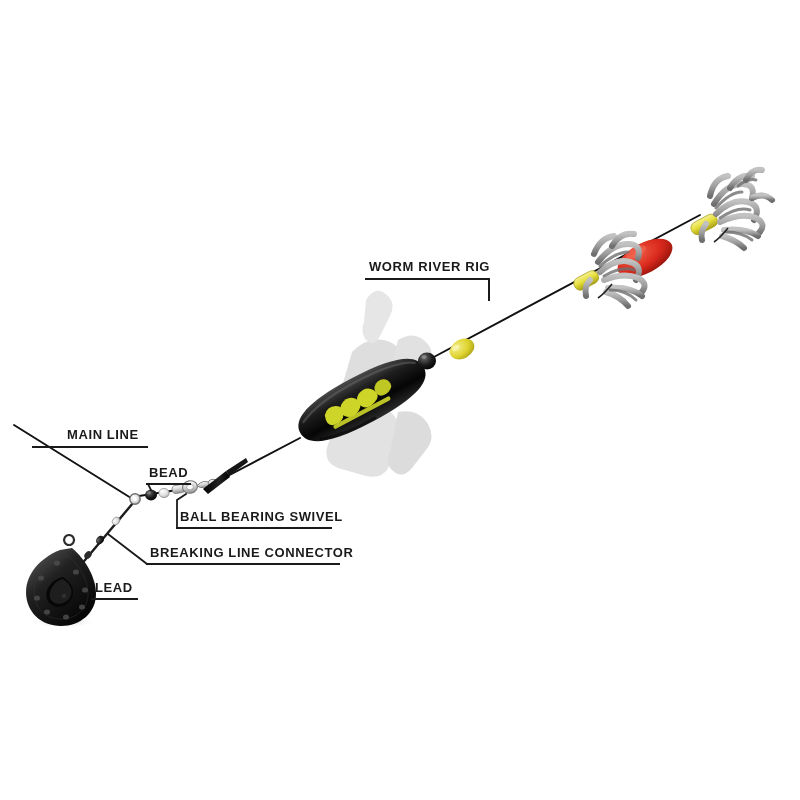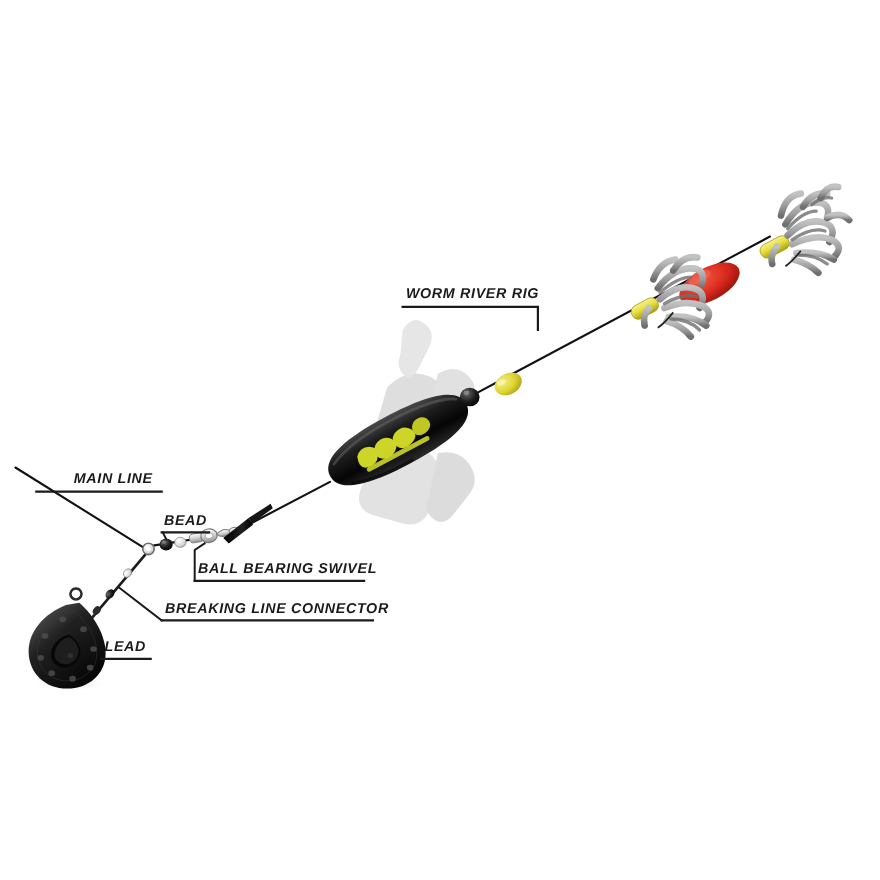--- a/index.html
+++ b/index.html
@@ -1,21 +1,21 @@
 <!DOCTYPE html>
 <html><head>
 <meta charset="utf-8">
 <style>
   html,body{margin:0;padding:0;}
   body{
     width:800px;height:800px;background:#ffffff;
     font-family:"Liberation Sans", sans-serif;
     overflow:hidden;position:relative;
   }
-  #stage{position:absolute;inset:0;width:800px;height:800px;font-style:italic;}
+  #stage{position:absolute;inset:0;width:800px;height:800px;}
   svg#diagram{position:absolute;left:0;top:0;width:800px;height:800px;display:block;}
   .lbl{
     font-family:"Liberation Sans", sans-serif;
     font-weight:bold;
     font-size:13px;
     letter-spacing:0.6px;
     fill:#1a1a1a;
     text-transform:uppercase;
     dominant-baseline:alphabetic;
   }

